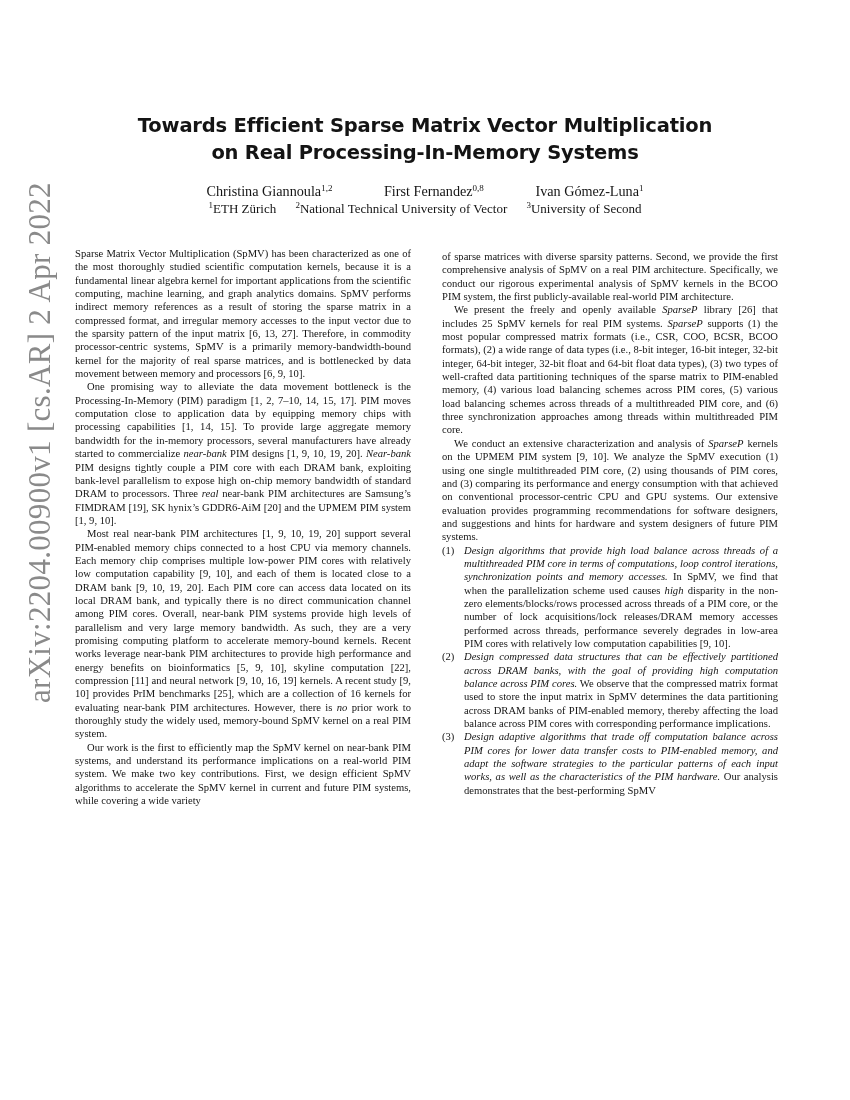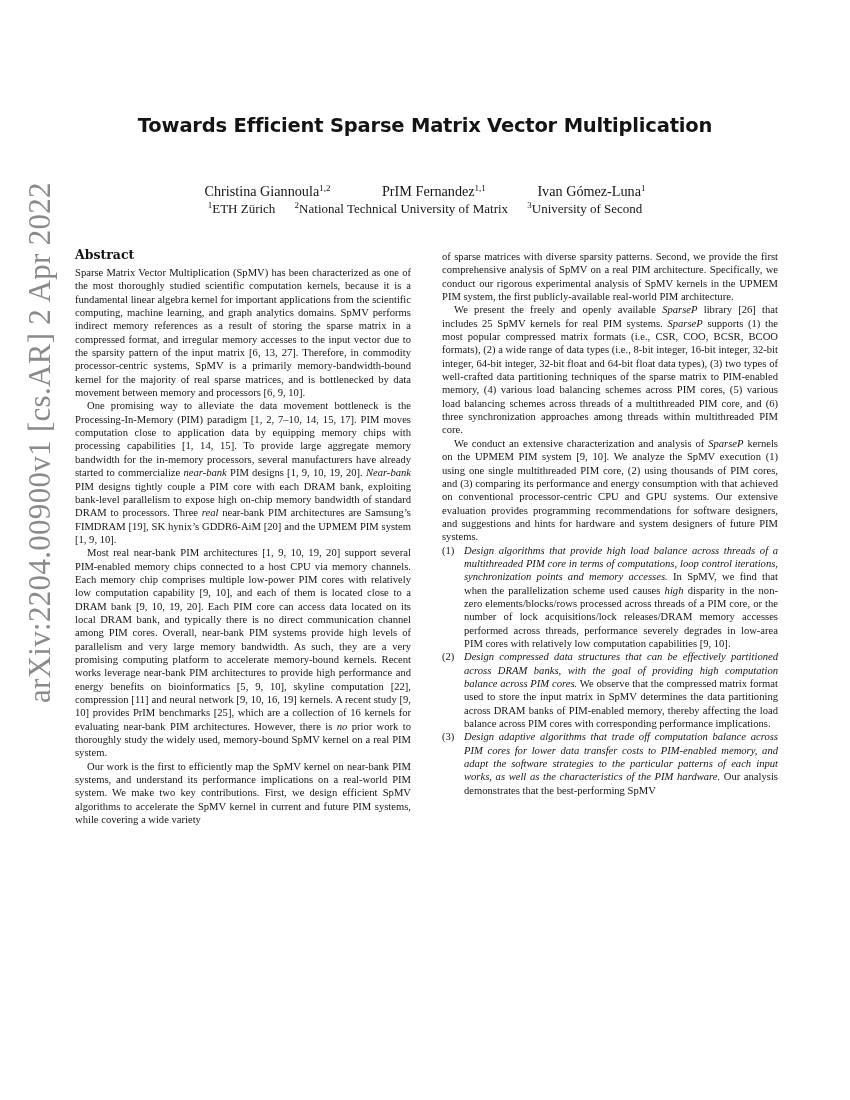--- a/index.html
+++ b/index.html
@@ -49,45 +49,45 @@
 </style>
 </head>
 <body>
 
 <div class="stamp">
   <span>arXiv:2204.00900v1  [cs.AR]  2 Apr 2022</span>
 </div>
 
 <div class="title">
   <div>Towards Efficient Sparse Matrix Vector Multiplication</div>
+  <div>on Real Processing-In-Memory Systems</div>
 </div>
 
 <div class="authors">
   <div class="row">
     <span class="name"><span>Christina Giannoula</span><sup>1,2</sup></span>
-    <span class="name"><span>PrIM Fernandez</span><sup>1,1</sup></span>
+    <span class="name"><span>First Fernandez</span><sup>0,8</sup></span>
     <span class="name"><span>Ivan Gómez-Luna</span><sup>1</sup></span>
   </div>
   <div class="affils">
     <span class="aff"><sup>1</sup><span>ETH Zürich</span></span>
-    <span class="aff"><sup>2</sup><span>National Technical University of Matrix</span></span>
+    <span class="aff"><sup>2</sup><span>National Technical University of Vector</span></span>
     <span class="aff"><sup>3</sup><span>University of Second</span></span>
   </div>
 </div>
 
 <div class="col left">
-  <h2>Abstract</h2>
   <p class="noindent">Sparse Matrix Vector Multiplication (SpMV) has been characterized as one of the most thoroughly studied scientific computation kernels, because it is a fundamental linear algebra kernel for important applications from the scientific computing, machine learning, and graph analytics domains. SpMV performs indirect memory references as a result of storing the sparse matrix in a compressed format, and irregular memory accesses to the input vector due to the sparsity pattern of the input matrix [6, 13, 27]. Therefore, in commodity processor-centric systems, SpMV is a primarily memory-bandwidth-bound kernel for the majority of real sparse matrices, and is bottlenecked by data movement between memory and processors [6, 9, 10].</p>
   <p><span>One promising way to alleviate the data movement bottleneck is the Processing-In-Memory (PIM) paradigm [1, 2, 7–10, 14, 15, 17]. PIM moves computation close to application data by equipping memory chips with processing capabilities [1, 14, 15]. To provide large aggregate memory bandwidth for the in-memory processors, several manufacturers have already started to commercialize </span><em>near-bank</em><span> PIM designs [1, 9, 10, 19, 20]. </span><em>Near-bank</em><span> PIM designs tightly couple a PIM core with each DRAM bank, exploiting bank-level parallelism to expose high on-chip memory bandwidth of standard DRAM to processors. Three </span><em>real</em><span> near-bank PIM architectures are Samsung’s FIMDRAM [19], SK hynix’s GDDR6-AiM [20] and the UPMEM PIM system [1, 9, 10].</span></p>
   <p><span>Most real near-bank PIM architectures [1, 9, 10, 19, 20] support several PIM-enabled memory chips connected to a host CPU via memory channels. Each memory chip comprises multiple low-power PIM cores with relatively low computation capability [9, 10], and each of them is located close to a DRAM bank [9, 10, 19, 20]. Each PIM core can access data located on its local DRAM bank, and typically there is no direct communication channel among PIM cores. Overall, near-bank PIM systems provide high levels of parallelism and very large memory bandwidth. As such, they are a very promising computing platform to accelerate memory-bound kernels. Recent works leverage near-bank PIM architectures to provide high performance and energy benefits on bioinformatics [5, 9, 10], skyline computation [22], compression [11] and neural network [9, 10, 16, 19] kernels. A recent study [9, 10] provides PrIM benchmarks [25], which are a collection of 16 kernels for evaluating near-bank PIM architectures. However, there is </span><em>no</em><span> prior work to thoroughly study the widely used, memory-bound SpMV kernel on a real PIM system.</span></p>
   <p>Our work is the first to efficiently map the SpMV kernel on near-bank PIM systems, and understand its performance implications on a real-world PIM system. We make two key contributions. First, we design efficient SpMV algorithms to accelerate the SpMV kernel in current and future PIM systems, while covering a wide variety</p>
 </div>
 
 <div class="col right">
-  <p class="noindent">of sparse matrices with diverse sparsity patterns. Second, we provide the first comprehensive analysis of SpMV on a real PIM architecture. Specifically, we conduct our rigorous experimental analysis of SpMV kernels in the UPMEM PIM system, the first publicly-available real-world PIM architecture.</p>
+  <p class="noindent">of sparse matrices with diverse sparsity patterns. Second, we provide the first comprehensive analysis of SpMV on a real PIM architecture. Specifically, we conduct our rigorous experimental analysis of SpMV kernels in the BCOO PIM system, the first publicly-available real-world PIM architecture.</p>
   <p><span>We present the freely and openly available </span><em>SparseP</em><span> library [26] that includes 25 SpMV kernels for real PIM systems. </span><em>SparseP</em><span> supports (1) the most popular compressed matrix formats (i.e., CSR, COO, BCSR, BCOO formats), (2) a wide range of data types (i.e., 8-bit integer, 16-bit integer, 32-bit integer, 64-bit integer, 32-bit float and 64-bit float data types), (3) two types of well-crafted data partitioning techniques of the sparse matrix to PIM-enabled memory, (4) various load balancing schemes across PIM cores, (5) various load balancing schemes across threads of a multithreaded PIM core, and (6) three synchronization approaches among threads within multithreaded PIM core.</span></p>
   <p><span>We conduct an extensive characterization and analysis of </span><em>SparseP</em><span> kernels on the UPMEM PIM system [9, 10]. We analyze the SpMV execution (1) using one single multithreaded PIM core, (2) using thousands of PIM cores, and (3) comparing its performance and energy consumption with that achieved on conventional processor-centric CPU and GPU systems. Our extensive evaluation provides programming recommendations for software designers, and suggestions and hints for hardware and system designers of future PIM systems.</span></p>
   <ol>
     <li><span class="num">(1)</span><em>Design algorithms that provide high load balance across threads of a multithreaded PIM core in terms of computations, loop control iterations, synchronization points and memory accesses.</em><span> In SpMV, we find that when the parallelization scheme used causes </span><em>high</em><span> disparity in the non-zero elements/blocks/rows processed across threads of a PIM core, or the number of lock acquisitions/lock releases/DRAM memory accesses performed across threads, performance severely degrades in low-area PIM cores with relatively low computation capabilities [9, 10].</span></li>
     <li><span class="num">(2)</span><em>Design compressed data structures that can be effectively partitioned across DRAM banks, with the goal of providing high computation balance across PIM cores.</em><span> We observe that the compressed matrix format used to store the input matrix in SpMV determines the data partitioning across DRAM banks of PIM-enabled memory, thereby affecting the load balance across PIM cores with corresponding performance implications.</span></li>
     <li><span class="num">(3)</span><em>Design adaptive algorithms that trade off computation balance across PIM cores for lower data transfer costs to PIM-enabled memory, and adapt the software strategies to the particular patterns of each input works, as well as the characteristics of the PIM hardware.</em><span> Our analysis demonstrates that the best-performing SpMV</span></li>
   </ol>
 </div>
 
 </body></html>

